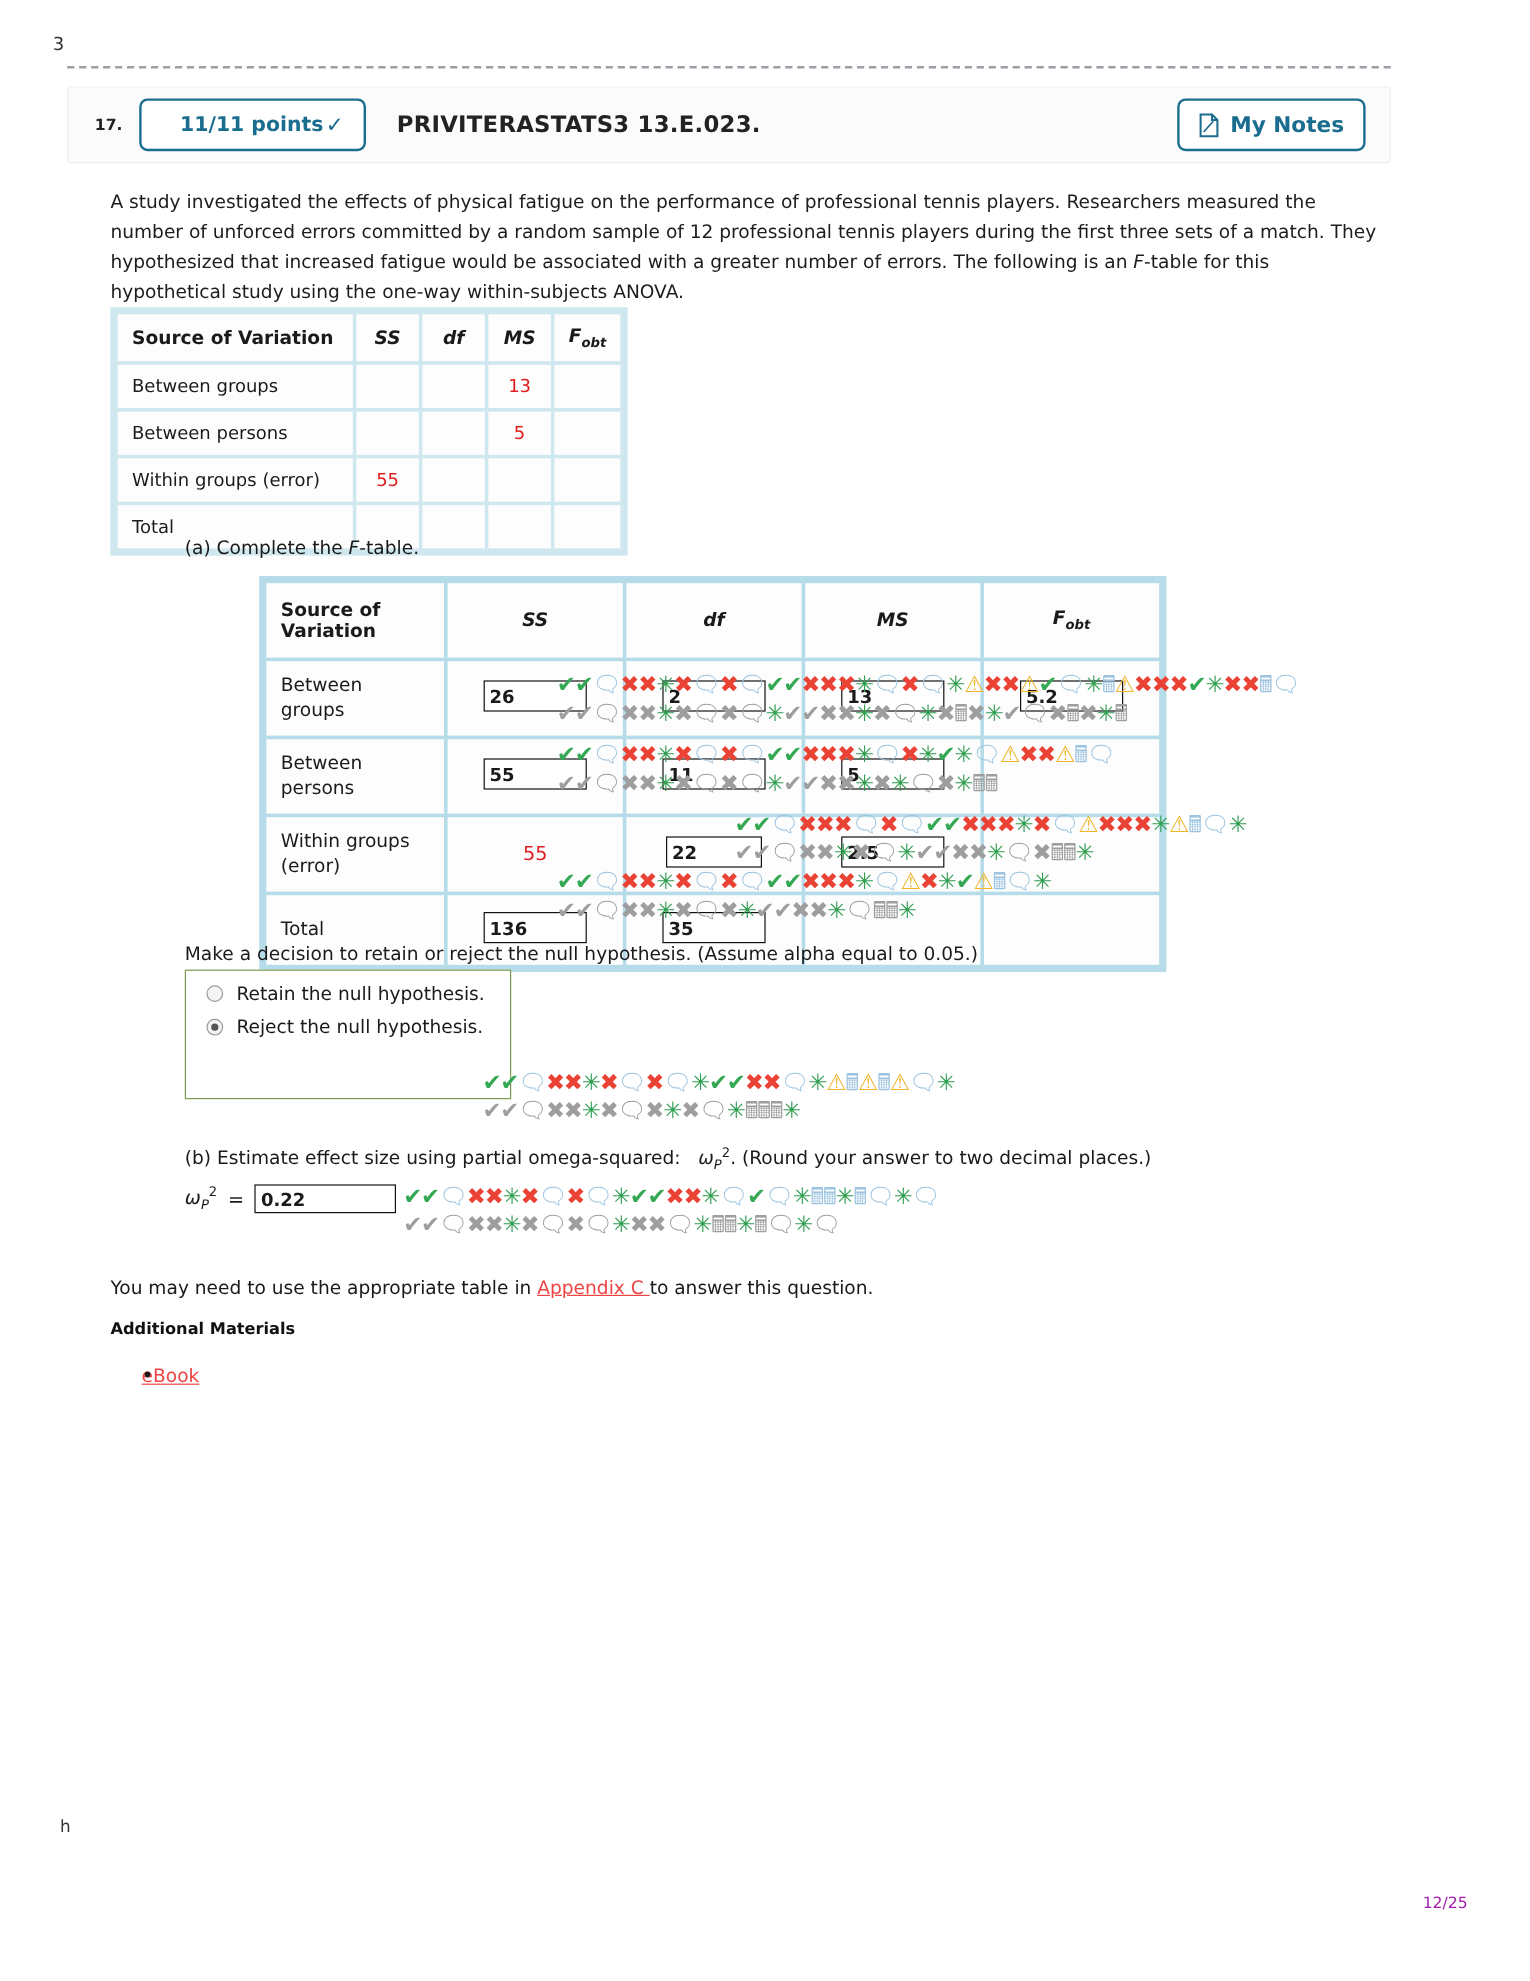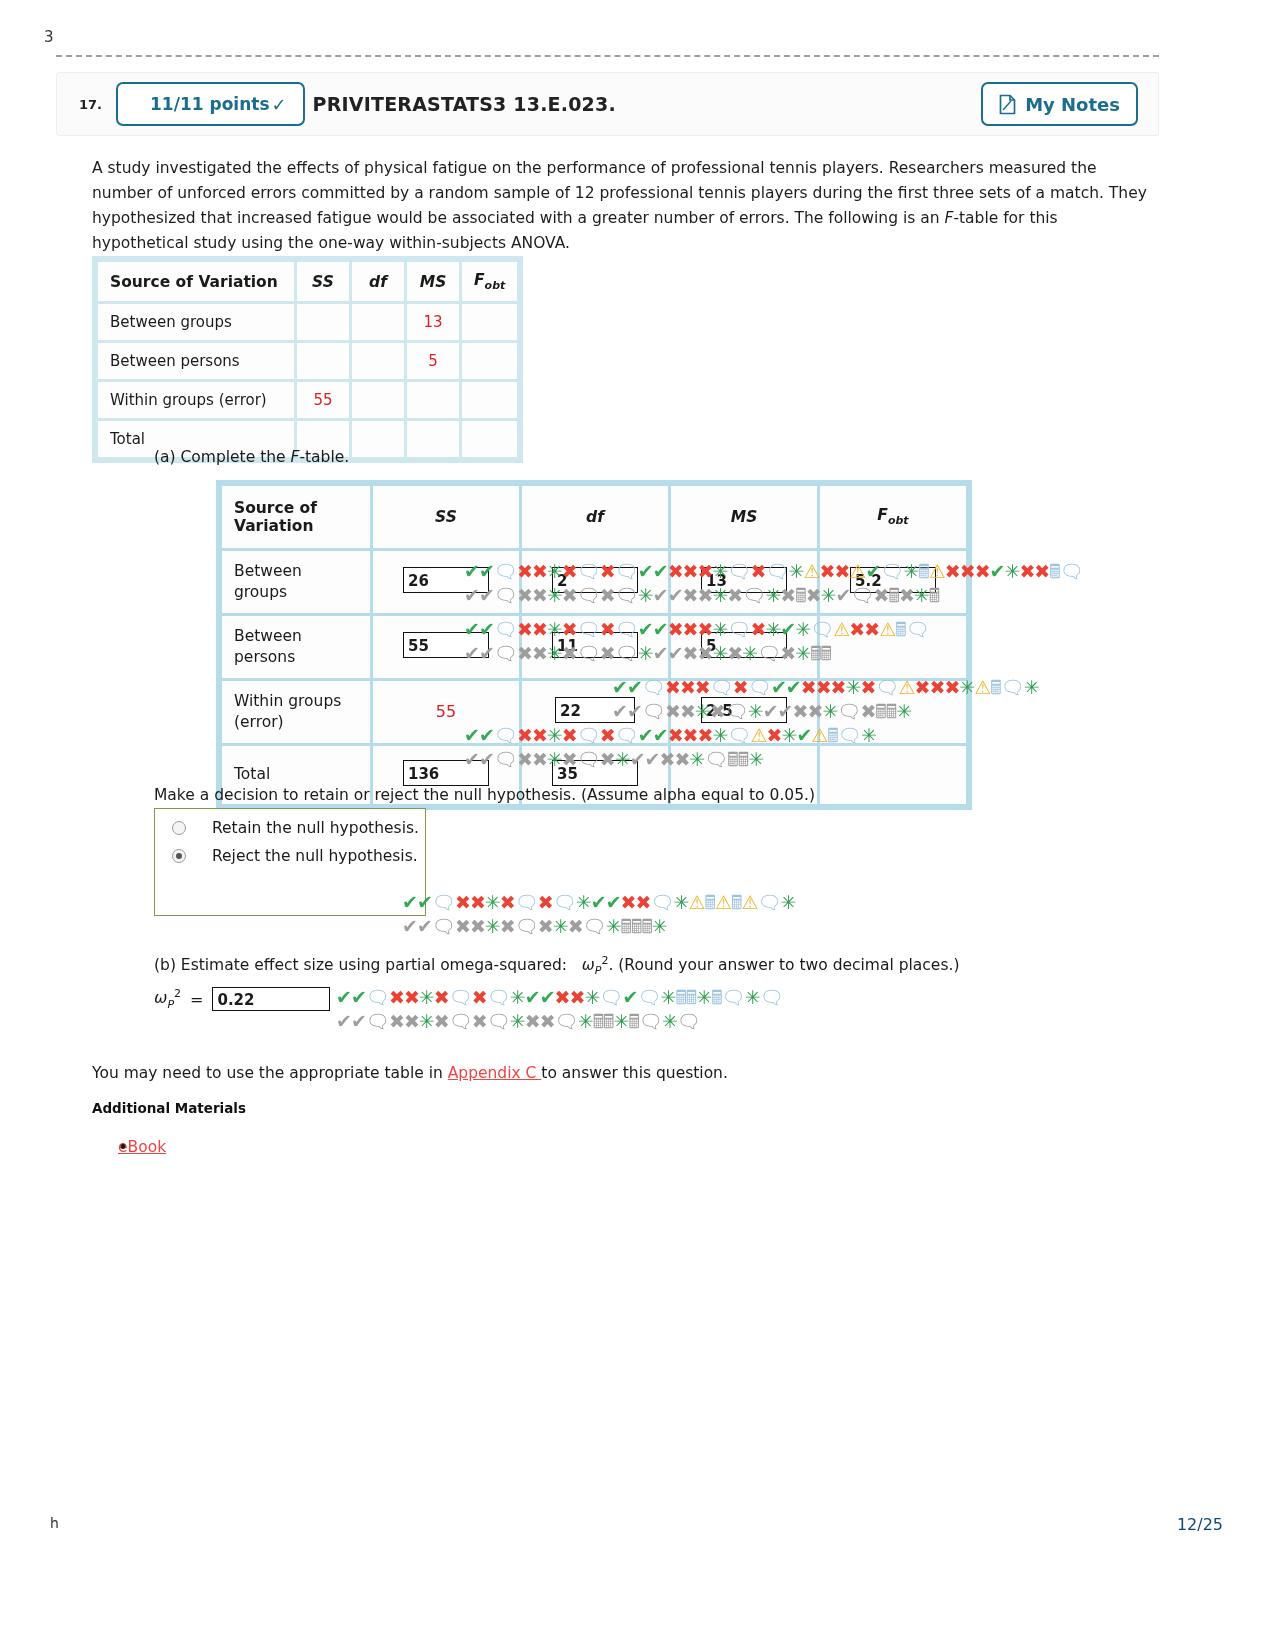--- a/index.html
+++ b/index.html
@@ -47,21 +47,21 @@
     padding:0 16px;
     display:flex; align-items:center; justify-content:center;
     white-space:nowrap;
     cursor:pointer;
   }
   .pillbtn.points { min-width:160px;padding-left:32px; }
   .pillbtn.prev { min-width:180px; margin-left:16px; }
   .check-inline { margin-left:2px; font-size:18px; }
   .qcode {
     font-size:19px; font-weight:bold; color:#222;
-    margin-left:8px; letter-spacing:.2px;
+    margin-left:26px; letter-spacing:.2px;
   }
   .mynotes {
     margin-left:auto; margin-right:20px;
     border:2px solid #1b6d8f; border-radius:7px;
     background:#fff; color:#1b6d8f;
     font-weight:bold; font-size:18px;
     height:44px; padding:0 16px;
     display:flex; align-items:center; gap:9px;
     cursor:pointer;
   }
@@ -156,21 +156,21 @@
     position:absolute; left:154px; top:786px;
     font-size:15.5px;
   }
   .radio-panel {
     position:absolute; left:154px; top:808px;
     width:272px; height:108px;
     border:1px solid #7d9a4f;
     background:#fff;
   }
   .radio-row {
-    display:flex; align-items:center; gap:26px;
+    display:flex; align-items:center; gap:11px;
     padding:10px 0 0 17px;
     font-size:15.5px;
   }
   .radio {
     width:14px; height:14px; border-radius:50%;
     border:1px solid #9a9a9a; background:#f4f4f4;
     position:relative; flex:0 0 auto;
   }
   .radio.sel::after {
     content:""; position:absolute; left:3px; top:3px;
@@ -210,21 +210,21 @@
   .ebook-li::before {
     content:"\2022"; position:absolute; left:0px; top:-1px; font-size:17px;
   }
   .ebook-li .lnk { }
 
   
   .foot-left {
     position:absolute; left:50px; top:1515px; font-size:14px; color:#333;
   }
   .foot-right {
-    position:absolute; right:52px; top:1515px; font-size:16px; color:#0c4a6e;
+    position:absolute; right:52px; top:1579px; font-size:13px; color:#a21caf;
   }
 </style>
 </head>
 <body>
 
 <div class="page-topmark">3</div>
 <div class="dashed-rule"></div>
 
 <div class="qheader">
   <span class="qnum">17.</span>

